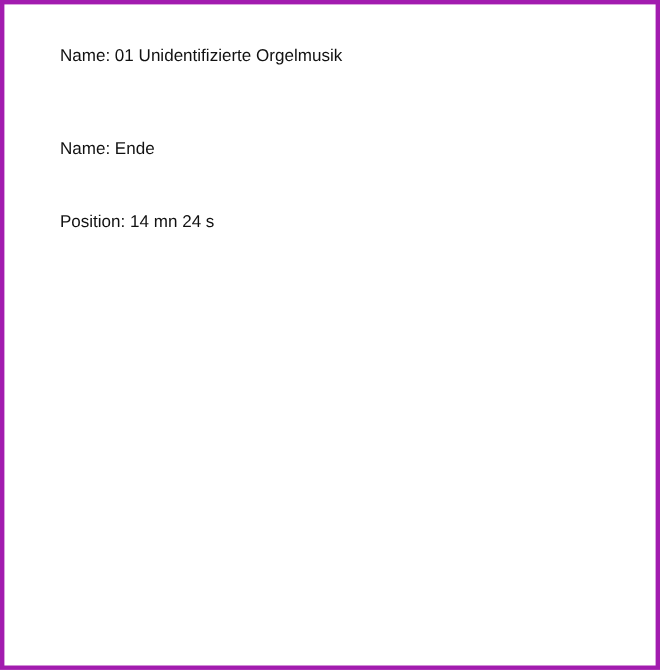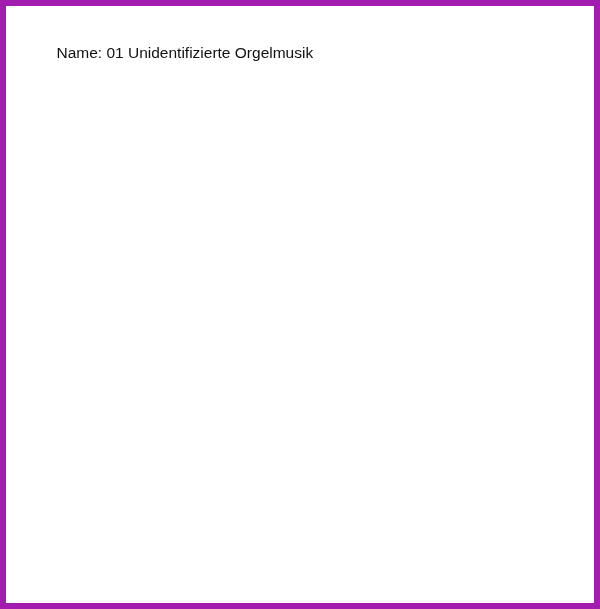--- a/index.html
+++ b/index.html
@@ -13,21 +13,21 @@
     font-family: "Liberation Sans", sans-serif;
     color: #000000;
     overflow: hidden;
   }
   .page {
     position: relative;
     width: 600px;
     height: 609px;
     box-sizing: border-box;
     padding: 14px 16px 0 16px;
-    border: 6px solid #a21caf;
+    border: 4px solid #a21caf;
   }
   .entry-list {
     display: block;
   }
   .entry {
     margin: 0 0 19px 0;
   }
   .entry:last-child {
     margin-bottom: 0;
   }
@@ -46,15 +46,23 @@
 
 <div class="page">
   <div class="entry-list">
 
     <div class="entry">
       <div class="line">
         <span class="label">Name:</span><span> </span><span class="value">01 Unidentifizierte Orgelmusik</span>
       </div>
     </div>
 
+    <div class="entry">
+      <div class="line">
+        <span class="label">Name:</span><span> </span><span class="value">Ende</span>
+      </div>
+      <div class="line">
+        <span class="label">Position:</span><span> </span><span class="value">14 mn 24 s</span>
+      </div>
+    </div>
 
   </div>
 </div>
 
 </body></html>

